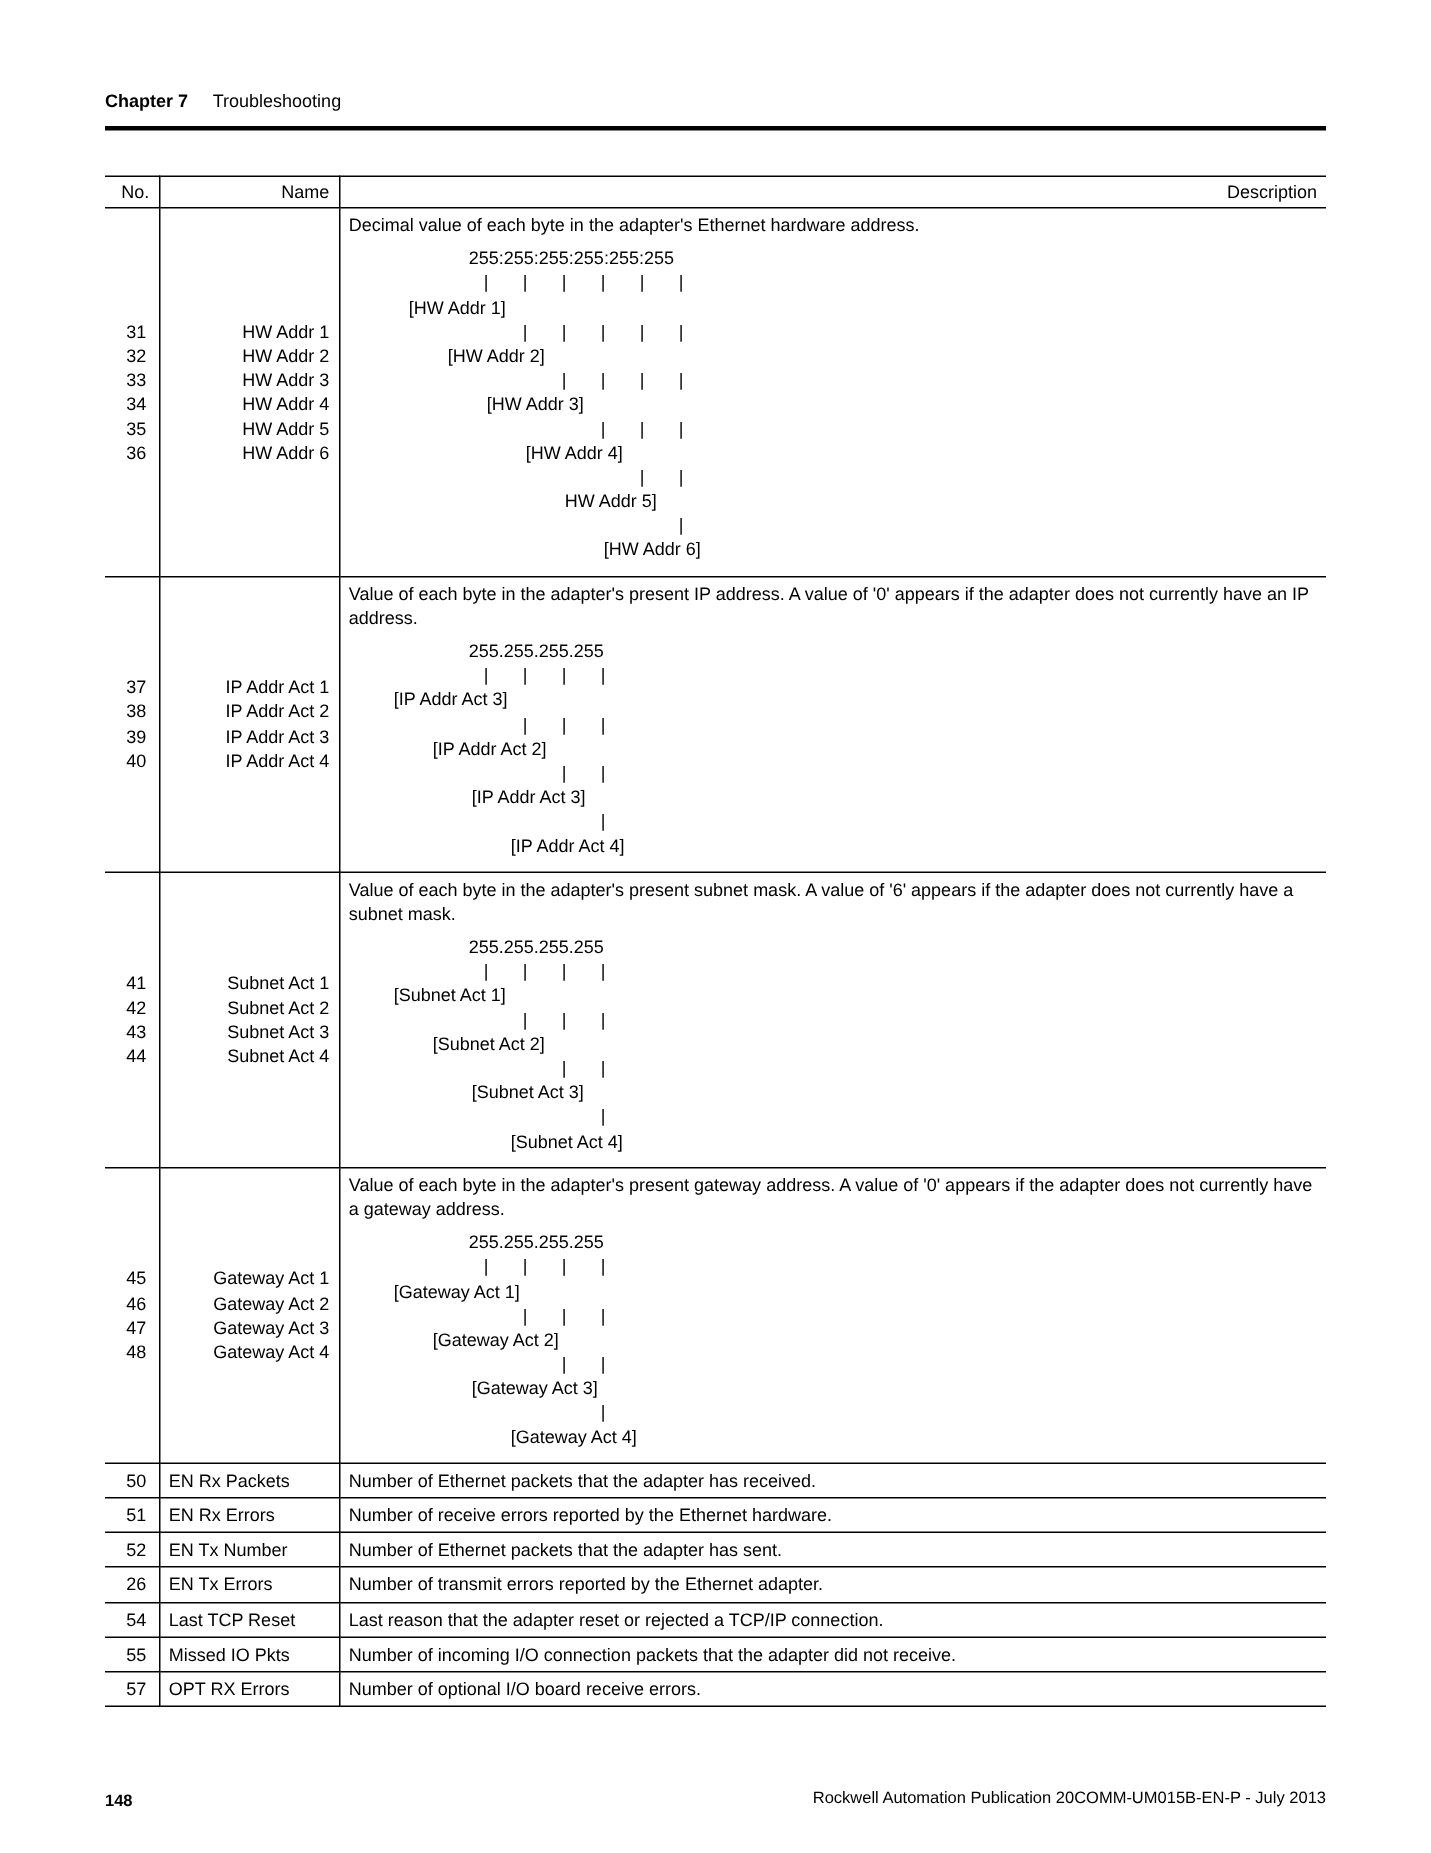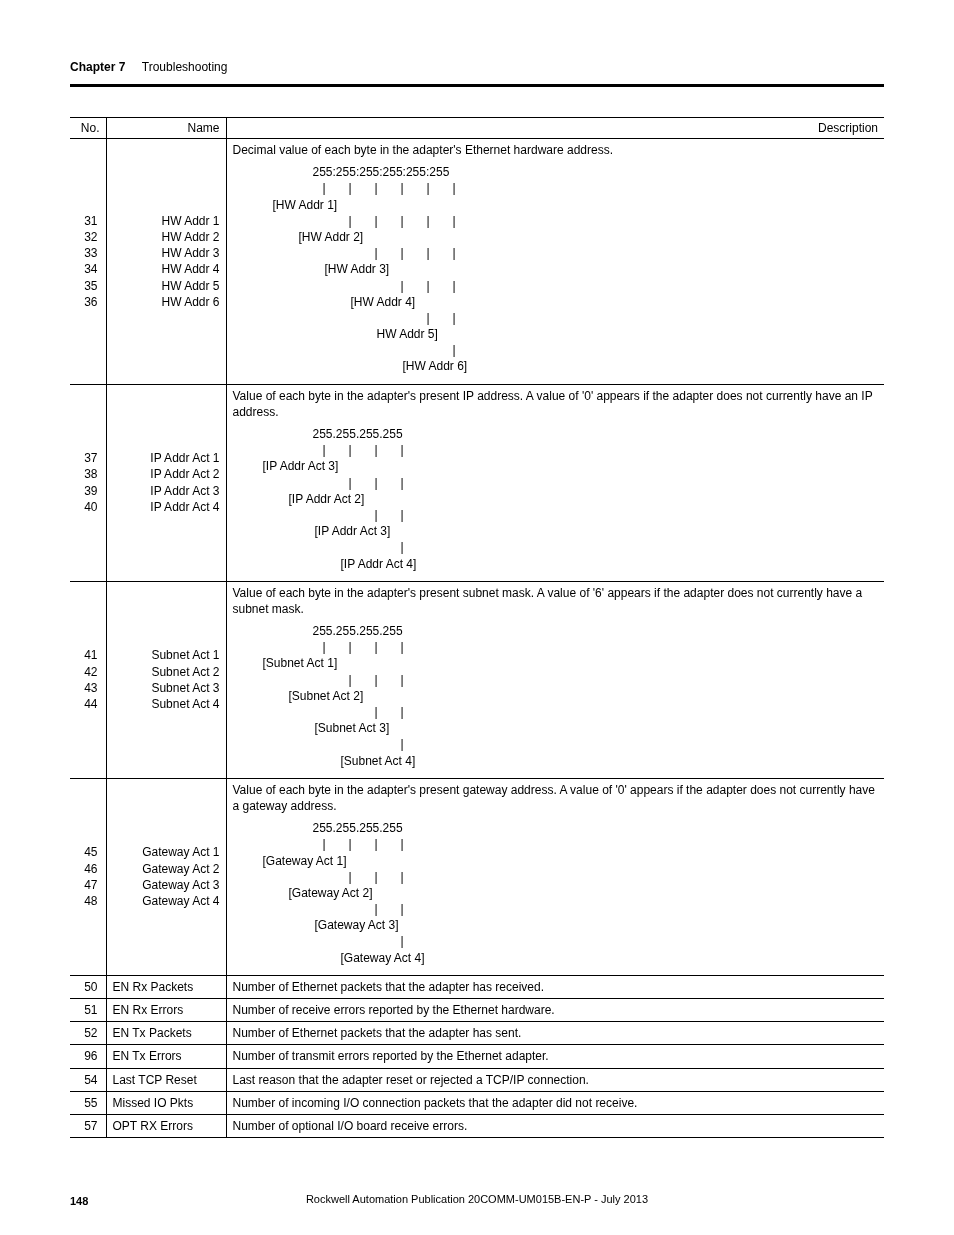--- a/index.html
+++ b/index.html
@@ -73,21 +73,21 @@
     position: absolute;
     bottom: 30px;
     left: 70px;
     right: 70px;
     font-size: 11px;
   }
   .footer .pagenum {
     font-weight: bold;
   }
   .footer-text {
-    text-align: center;
+    text-align: right;
     margin-top: -14px;
   }
   a.doc-link {
     color: #0000cc;
     text-decoration: underline;
   }
   .multiline-cell {
     vertical-align: middle !important;
     text-align: right;
   }
@@ -198,25 +198,25 @@
           <td class="col-name">EN Rx Packets</td>
           <td class="col-desc">Number of Ethernet packets that the adapter has received.</td>
         </tr>
         <tr>
           <td class="no-col col-no">51</td>
           <td class="col-name">EN Rx Errors</td>
           <td class="col-desc">Number of receive errors reported by the Ethernet hardware.</td>
         </tr>
         <tr>
           <td class="no-col col-no">52</td>
-          <td class="col-name">EN Tx Packets</td>
+          <td class="col-name">EN Tx Number</td>
           <td class="col-desc">Number of Ethernet packets that the adapter has sent.</td>
         </tr>
         <tr>
-          <td class="no-col col-no">96</td>
+          <td class="no-col col-no">26</td>
           <td class="col-name">EN Tx Errors</td>
           <td class="col-desc">Number of transmit errors reported by the Ethernet adapter.</td>
         </tr>
         <tr>
           <td class="no-col col-no">54</td>
           <td class="col-name">Last TCP Reset</td>
           <td class="col-desc">Last reason that the adapter reset or rejected a TCP/IP connection.</td>
         </tr>
         <tr>
           <td class="no-col col-no">55</td>

